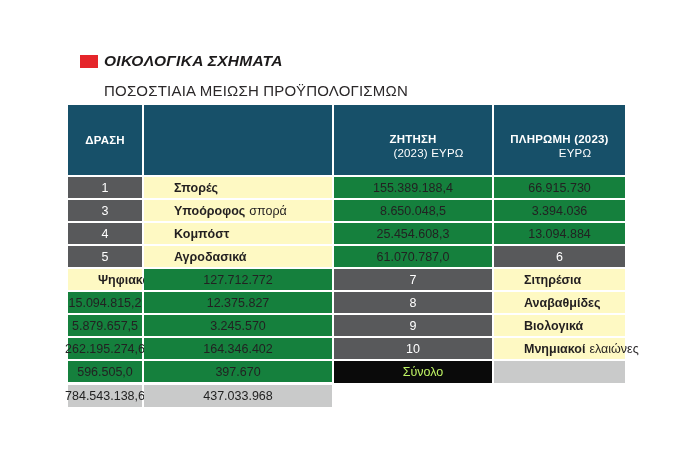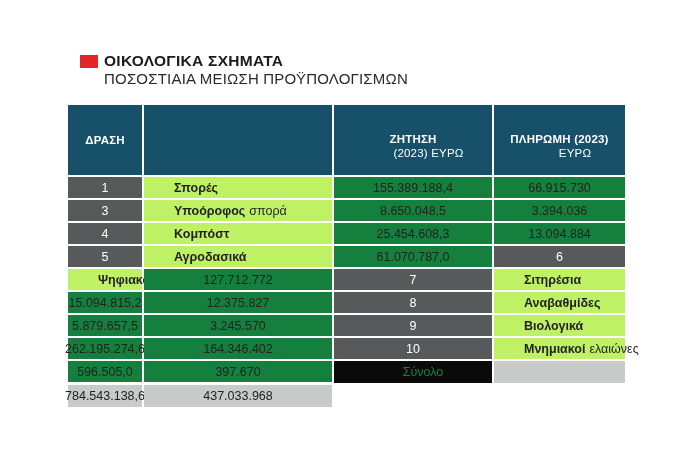--- a/index.html
+++ b/index.html
@@ -17,22 +17,22 @@
     width:696px;height:450px;position:relative;overflow:hidden;
     font-family:"Liberation Sans","DejaVu Sans",sans-serif;
     color:var(--c-text);
   }
   .canvas{position:absolute;inset:0;background:#fff;}
 
   
   .header-block{position:absolute;left:80px;top:52px;}
   .title-line{display:flex;align-items:center;gap:6px;}
   .red-square{width:18px;height:13px;background:var(--c-accent);flex:0 0 auto;}
-  .page-title{font-size:15.5px;font-weight:bold;letter-spacing:.3px;color:#1c1a1b;white-space:nowrap;}
-  .page-subtitle{margin-left:24px;margin-top:0;font-size:15px;font-weight:normal;color:#2b2829;letter-spacing:.2px;white-space:nowrap;}
+  .page-title{font-size:15.5px;font-weight:bold;letter-spacing:.3px;color:#1c1a1b;white-space:nowrap;font-style:italic;}
+  .page-subtitle{margin-left:24px;margin-top:12px;font-size:15px;font-weight:normal;color:#2b2829;letter-spacing:.2px;white-space:nowrap;}
 
   
   .datatable{
     position:absolute;left:68px;top:105px;
     display:grid;
     grid-template-columns:74px 188px 158px 131px;
     gap:2px;
   }
   .cell{display:flex;align-items:center;justify-content:center;}
   .th{
@@ -40,26 +40,26 @@
     flex-direction:column;text-align:center;
     font-size:11.5px;line-height:14px;letter-spacing:.2px;
   }
   .th .l1{font-weight:bold;margin-top:12px;}
   .th .l1 .light{font-weight:bold;}
   .th .l2{font-weight:normal;margin-left:31px;}
   .th-action{font-weight:bold;font-size:11.5px;}
 
   .td{height:21px;font-size:12.5px;}
   .td-action{background:var(--c-action);color:#ffffff;}
-  .td-name{justify-content:flex-start;padding-left:30px;gap:4px;background:#bef264;white-space:nowrap;}
+  .td-name{justify-content:flex-start;padding-left:30px;gap:4px;background:#fef9c3;white-space:nowrap;}
   .td-name .nb{font-weight:bold;}
   .td-val{background:#15803d;color:#222;}
 
   .td-total{height:22px;font-size:12.5px;}
-  .total-label{background:var(--c-total-label);color:#15803d;padding-left:20px;}
+  .total-label{background:var(--c-total-label);color:#bef264;padding-left:20px;}
   .total-fill{background:var(--c-total-bg);}
   .total-val{background:var(--c-total-bg);color:#222;}
 </style>
 </head>
 <body>
 
 <div class="canvas">
 
   <div class="header-block">
     <div class="title-line">

